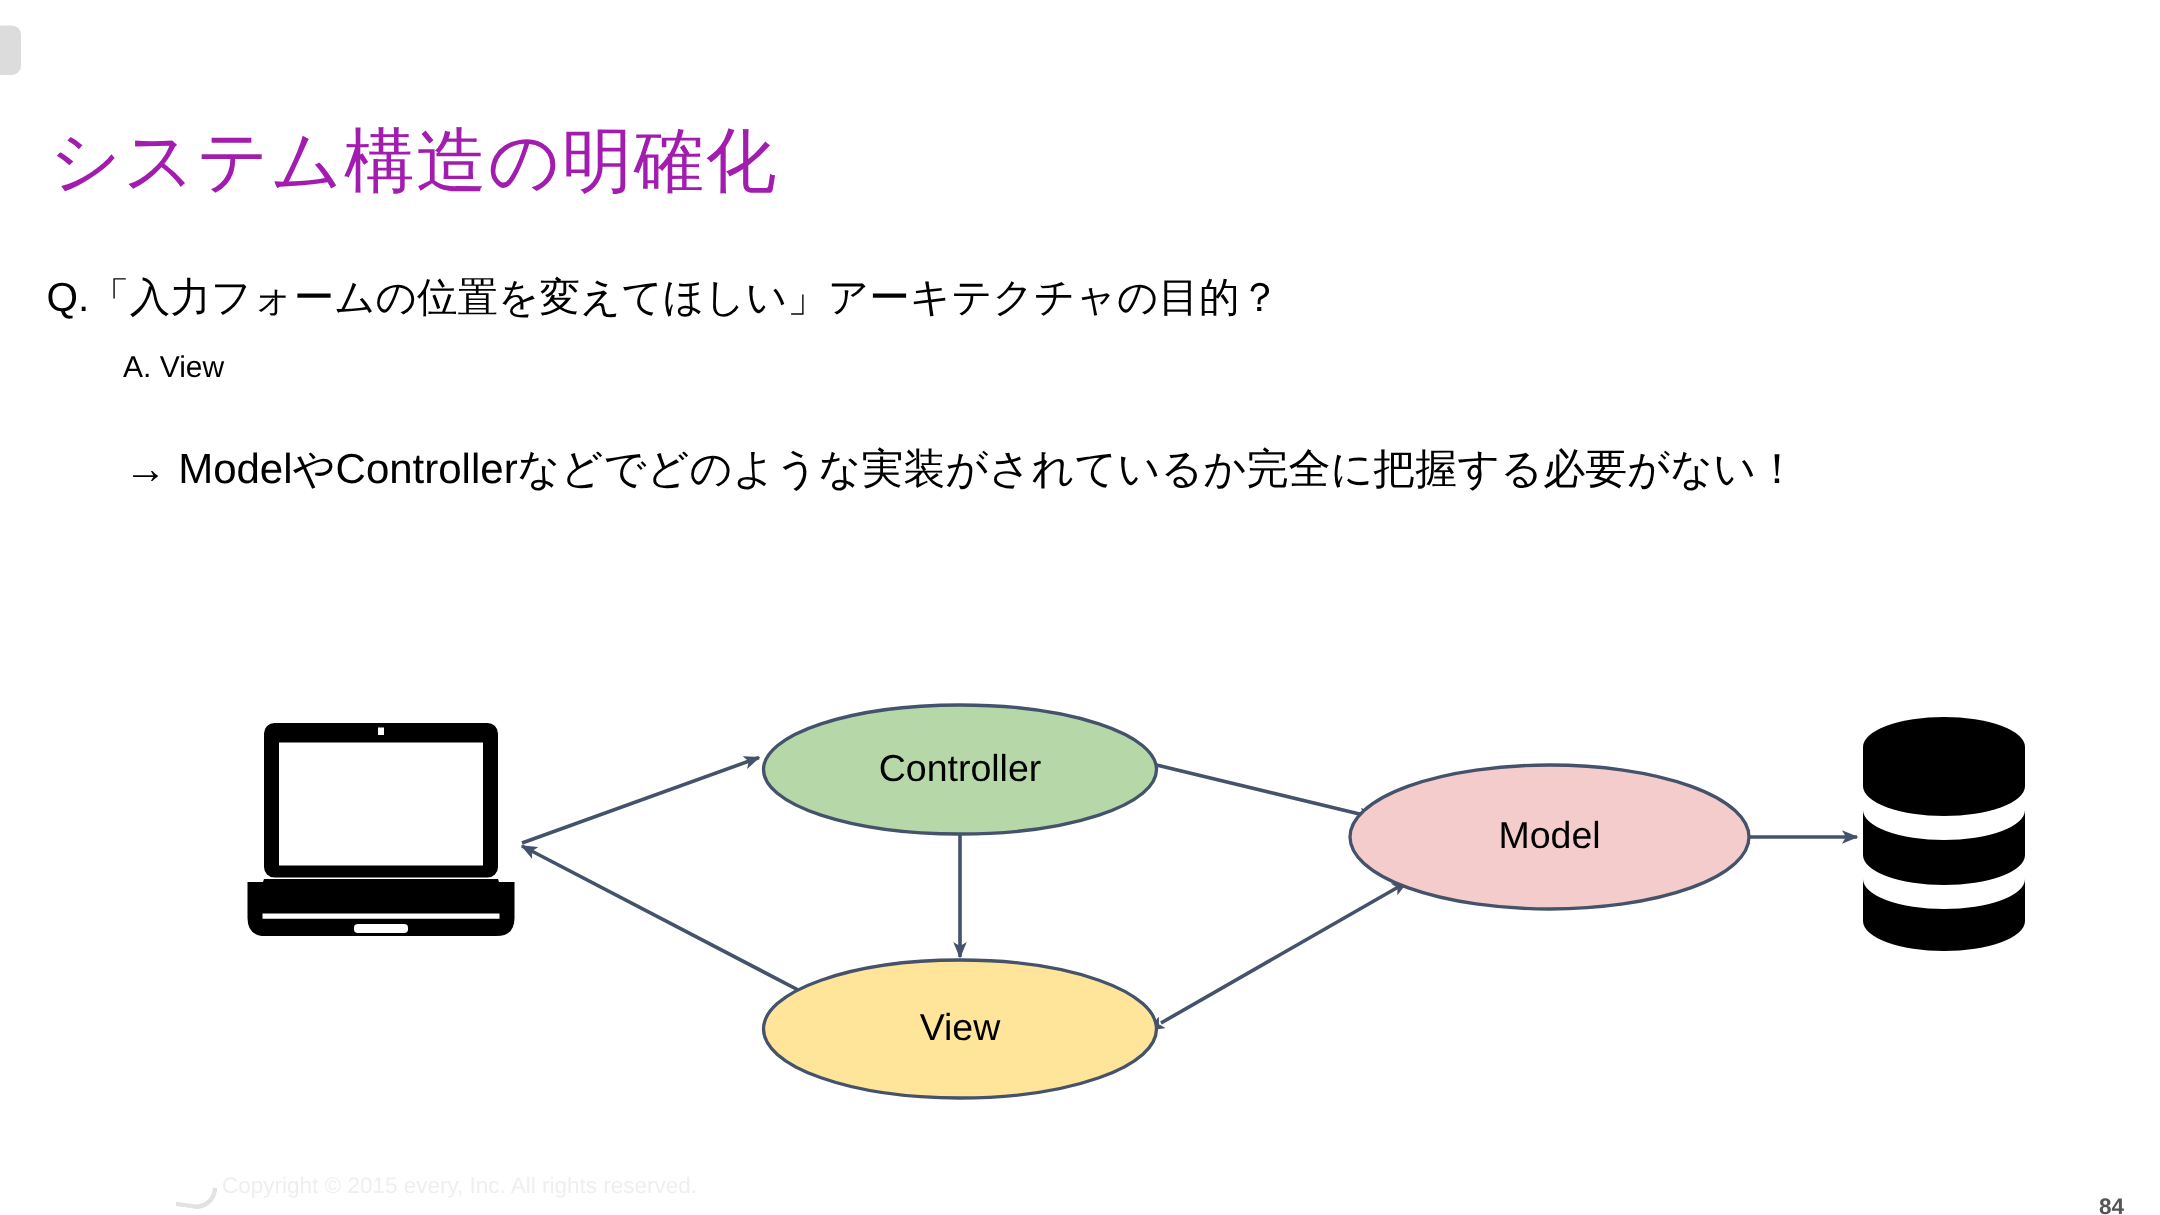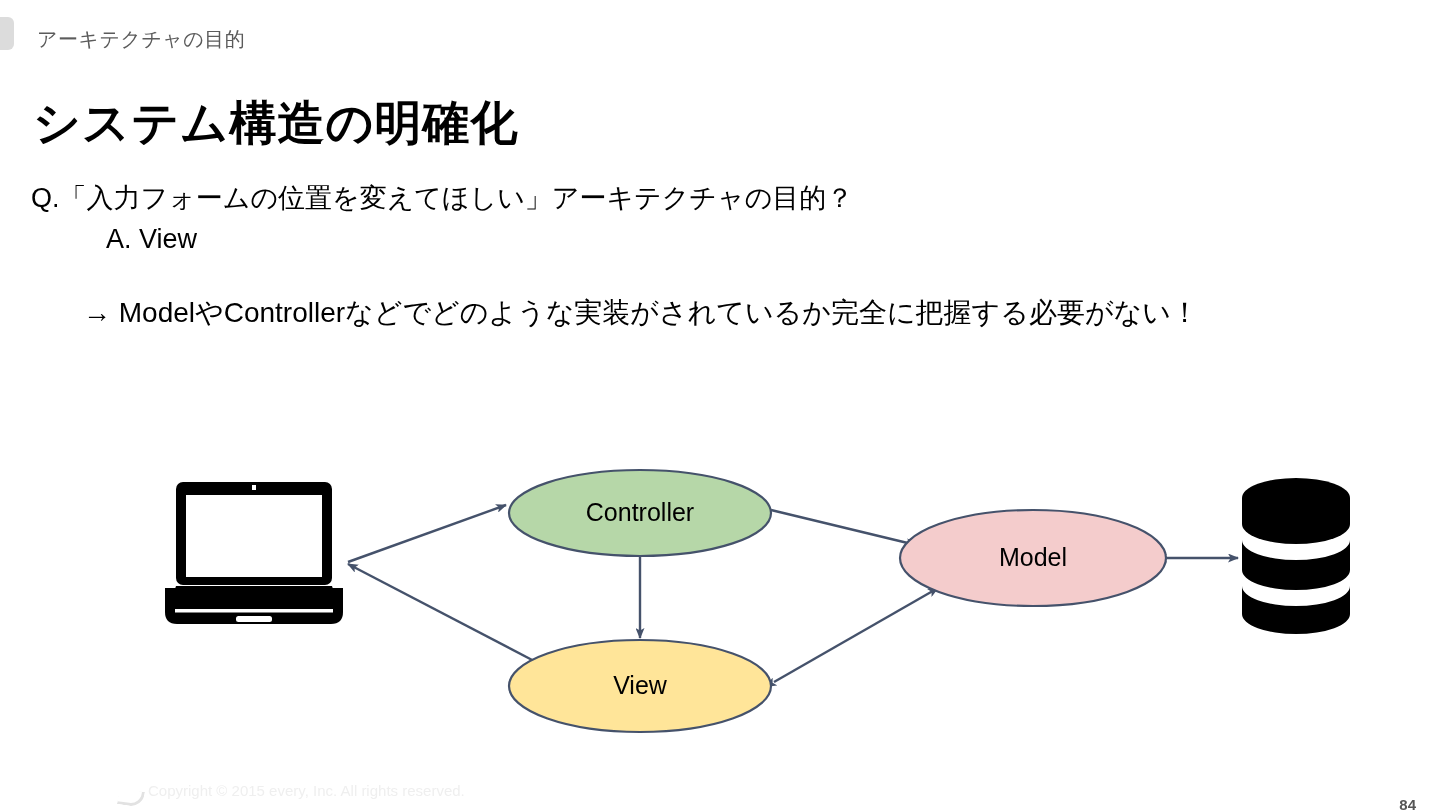--- a/index.html
+++ b/index.html
@@ -33,43 +33,42 @@
     left: 37px; top: 26px;
     font-size: 20px;
     color: #5b5b5b;
     letter-spacing: 0.5px;
     white-space: nowrap;
   }
 
   
   #page-title {
     position: absolute;
-    left: 33px; top: 92px;
+    left: 33px; top: 76px;
     font-size: 47px;
-    font-weight: bold;
-    color: #000000;
+    font-weight: normal;
+    color: #a21caf;
     letter-spacing: 1px;
     white-space: nowrap;
   }
 
   
   #question-line {
     position: absolute;
     left: 31px; top: 180px;
     font-size: 27px;
     color: #000;
     white-space: nowrap;
   }
   #answer-line {
     position: absolute;
-    left: 82px; top: 224px;
-    font-size: 27px;
-    color: #000;
-    white-space: nowrap;
-    margin-left: 24px;
+    left: 82px; top: 234px;
+    font-size: 20px;
+    color: #000;
+    white-space: nowrap;
   }
   #conclusion-line {
     position: absolute;
     left: 83px; top: 294px;
     font-size: 28px;
     color: #000;
     white-space: nowrap;
   }
 
   
@@ -126,21 +125,20 @@
     font-size: 15px;
     font-weight: bold;
     color: #555;
   }
 </style>
 </head>
 <body>
 
 <div id="slide-header">
   <div id="header-accent-block"></div>
-  <div id="header-eyebrow">アーキテクチャの目的</div>
 </div>
 
 <div id="page-title">システム構造の明確化</div>
 
 <div id="question-line">Q.「入力フォームの位置を変えてほしい」アーキテクチャの目的？</div>
 <div id="answer-line">A. View</div>
 <div id="conclusion-line">→ ModelやControllerなどでどのような実装がされているか完全に把握する必要がない！</div>
 
 <div id="mvc-diagram">
   <svg width="1440" height="320" viewBox="0 0 1440 320" xmlns="http://www.w3.org/2000/svg">

